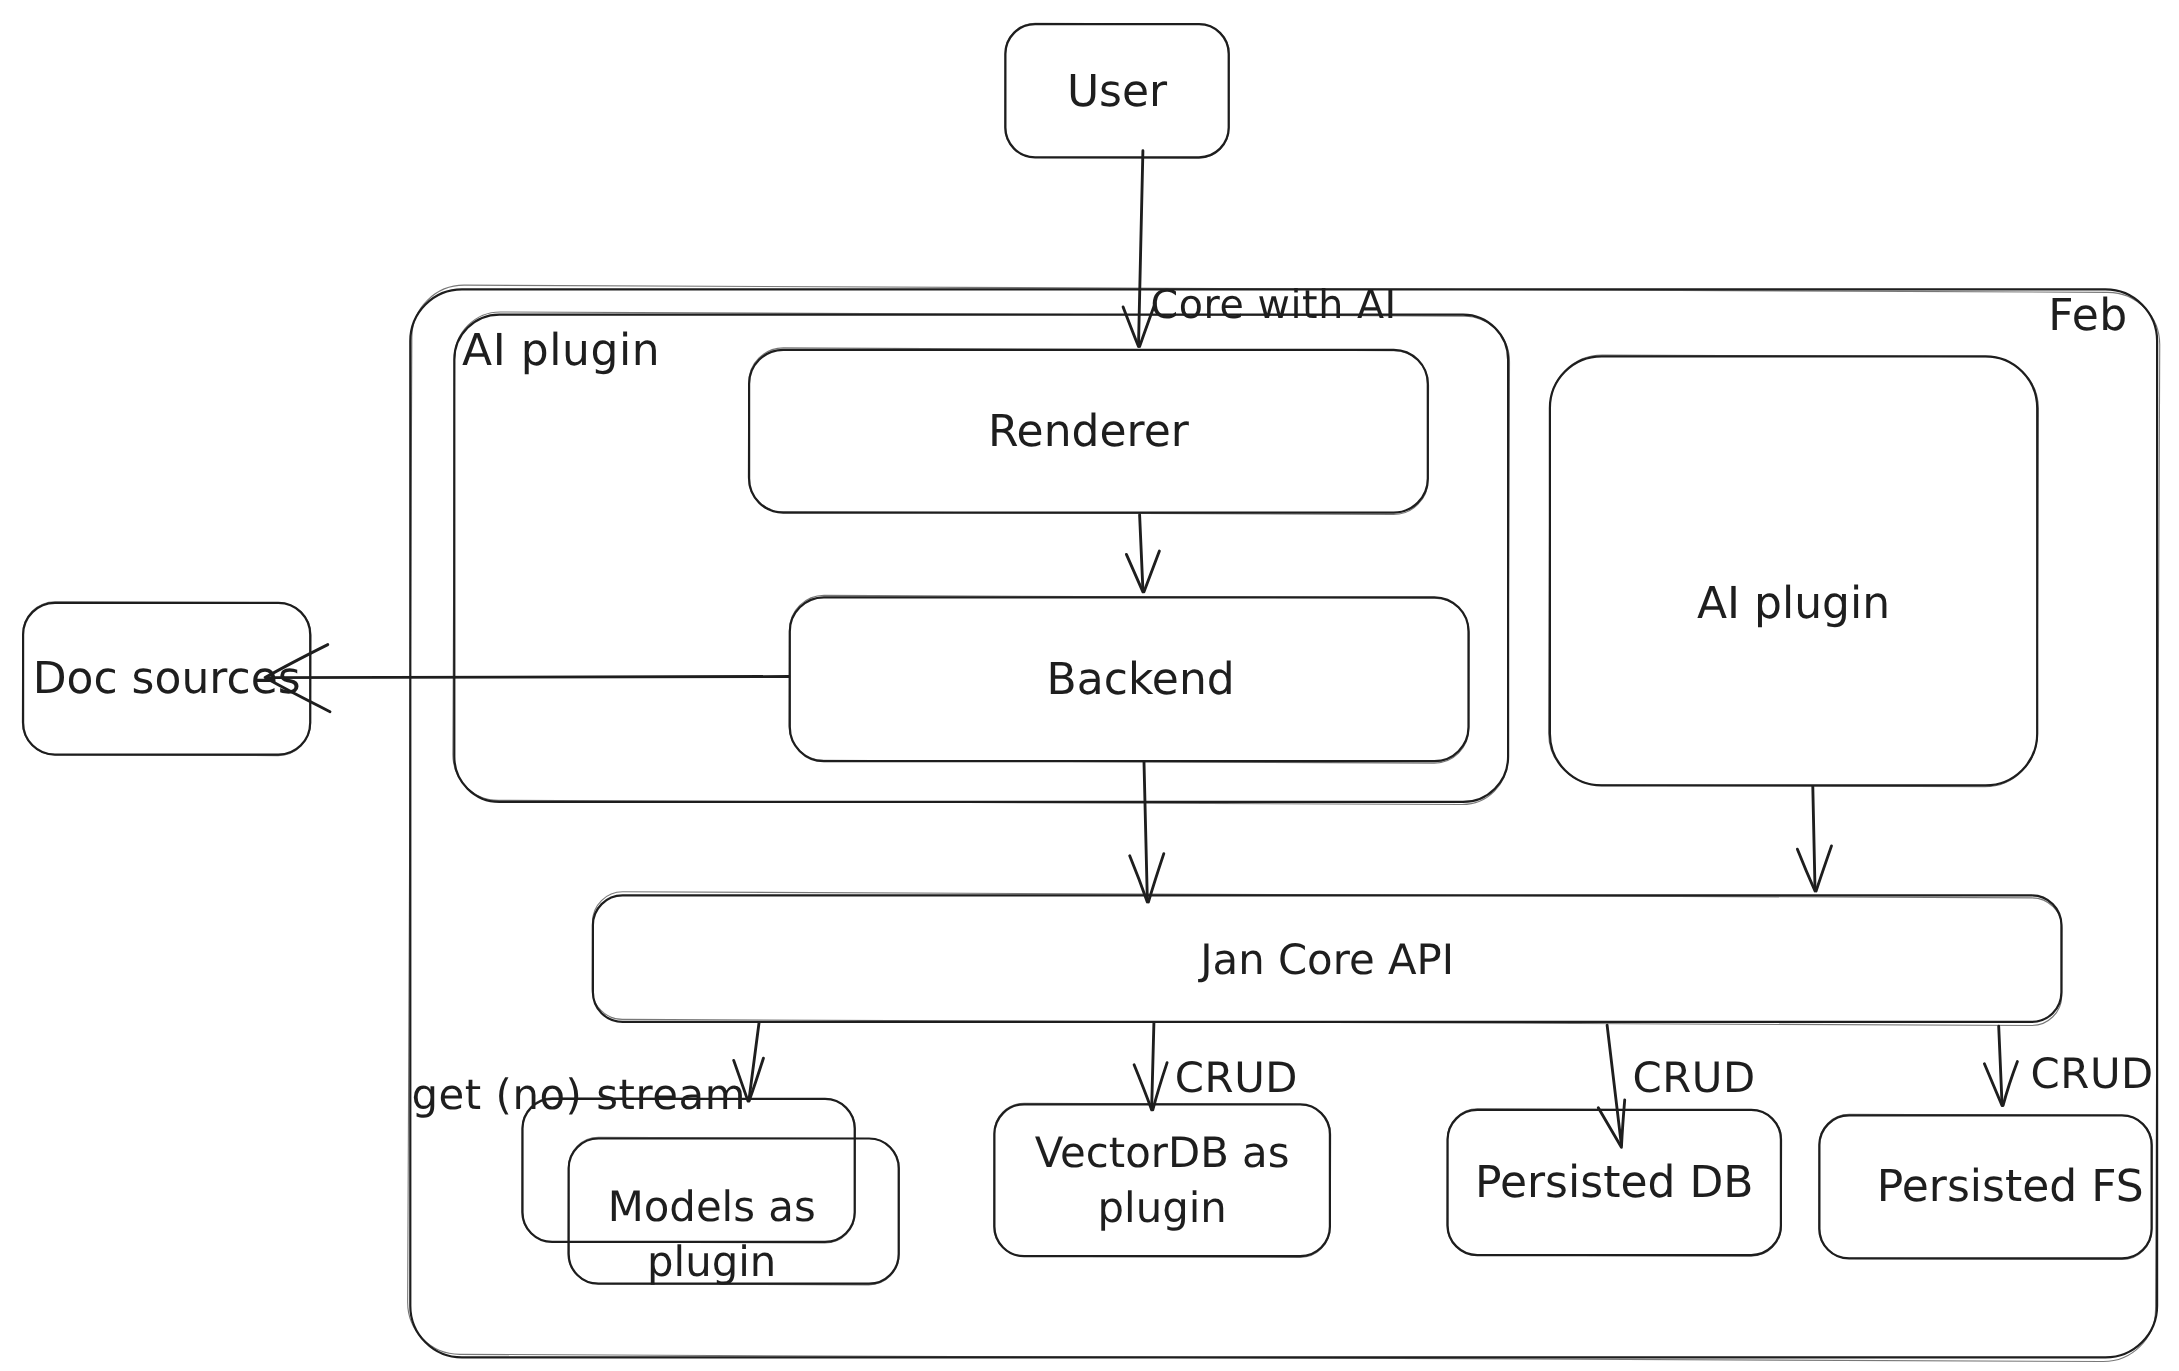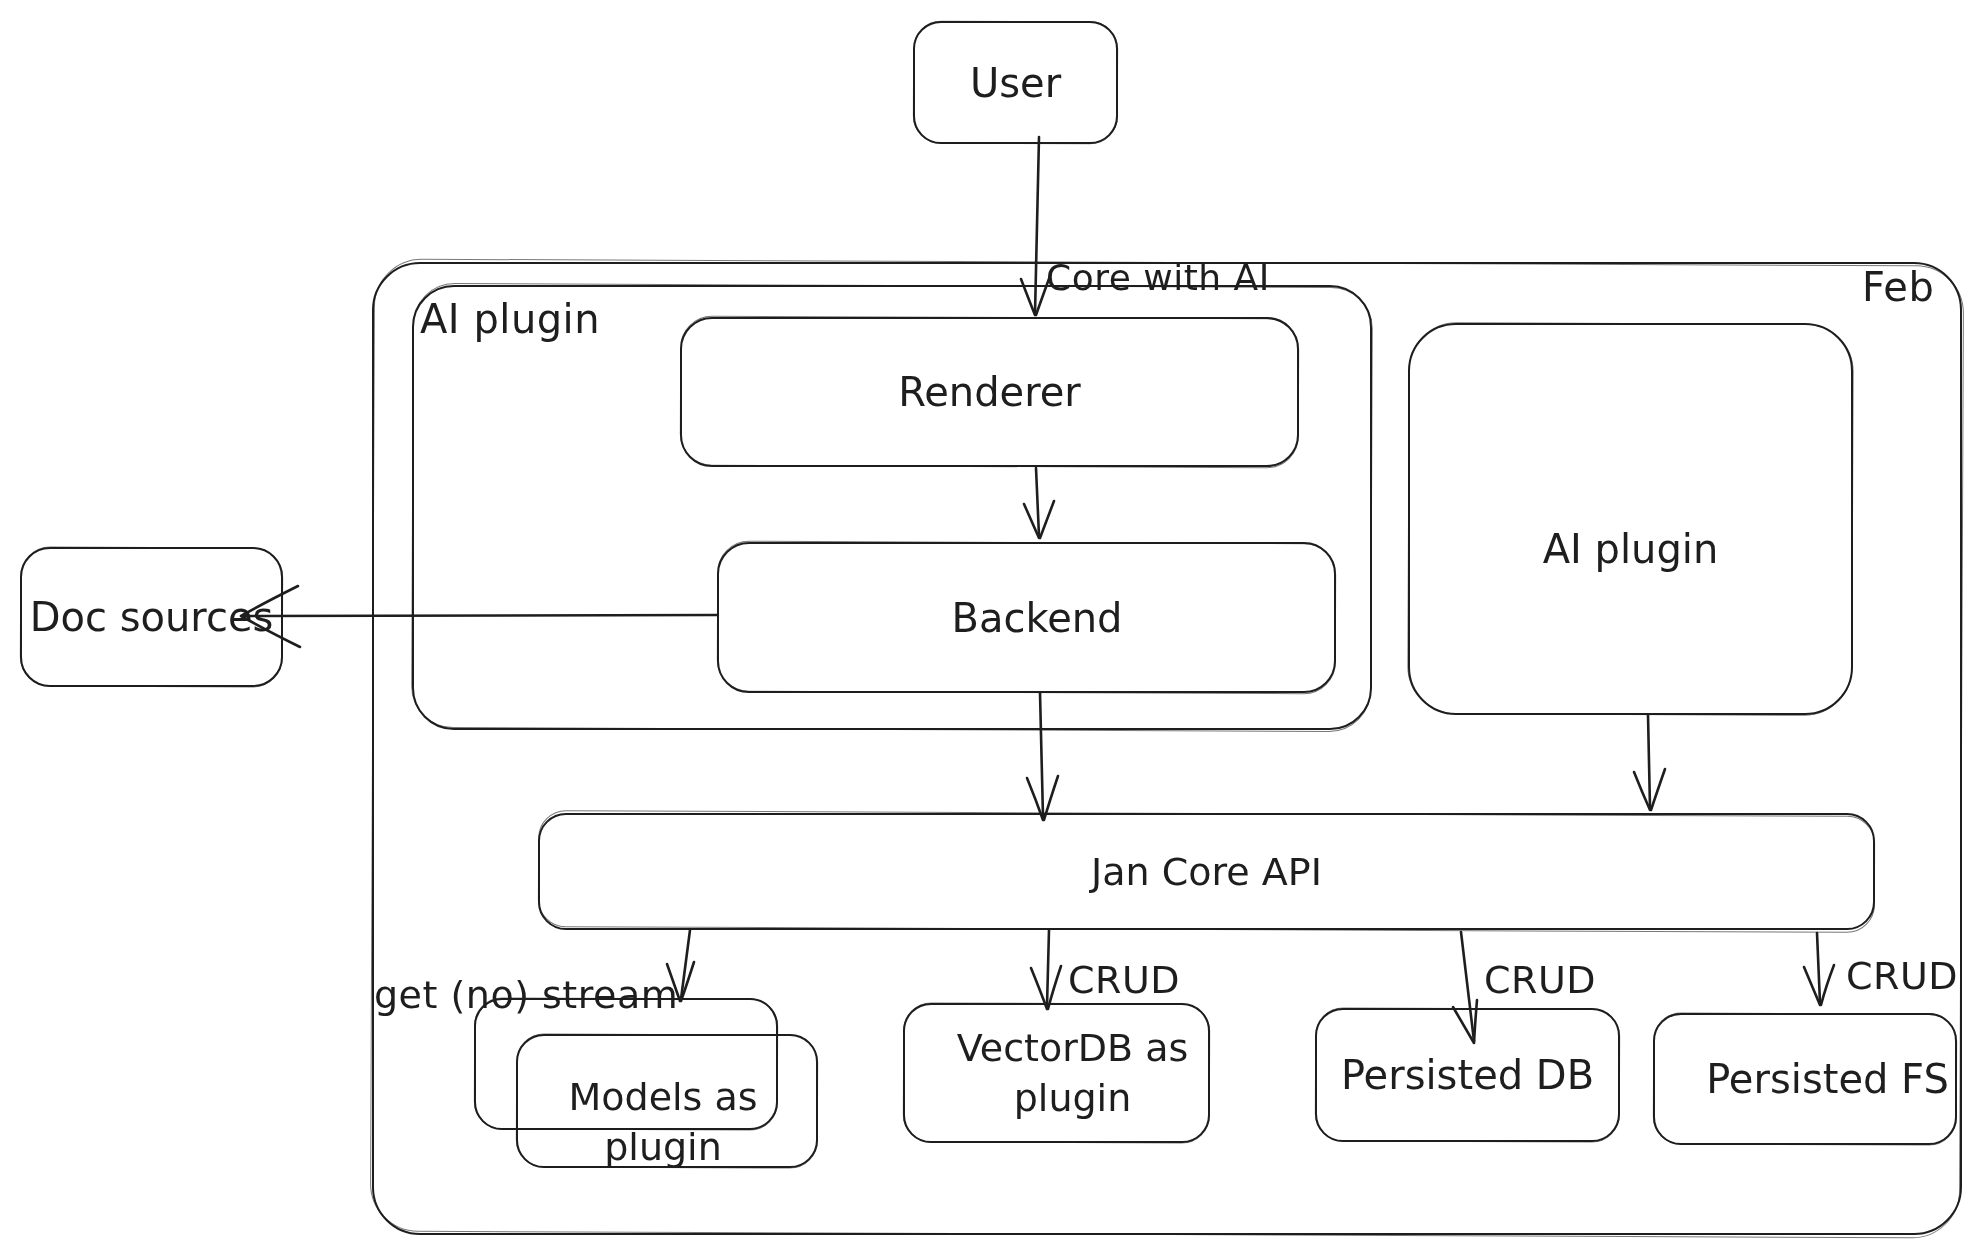--- a/index.html
+++ b/index.html
@@ -34,21 +34,21 @@
   }
   .lbl{
     position:absolute;
     white-space:pre;
     letter-spacing:.5px;
   }
   .f40{font-size:40px;}
   .f38{font-size:38px;}
   .f36{font-size:36px;}
   .f26{font-size:26px;line-height:33px;}
-  .two-line{line-height:50px;font-size:38px;text-align:center;position:absolute;padding-left:16px;}
+  .two-line{line-height:50px;font-size:38px;text-align:center;position:absolute;}
   svg.arrows{
     position:absolute;left:0;top:0;
     pointer-events:none;
   }
   svg.arrows path{
     fill:none;
     stroke:#1e1e1e;
     stroke-width:2.6;
     stroke-linecap:round;
     stroke-linejoin:round;

